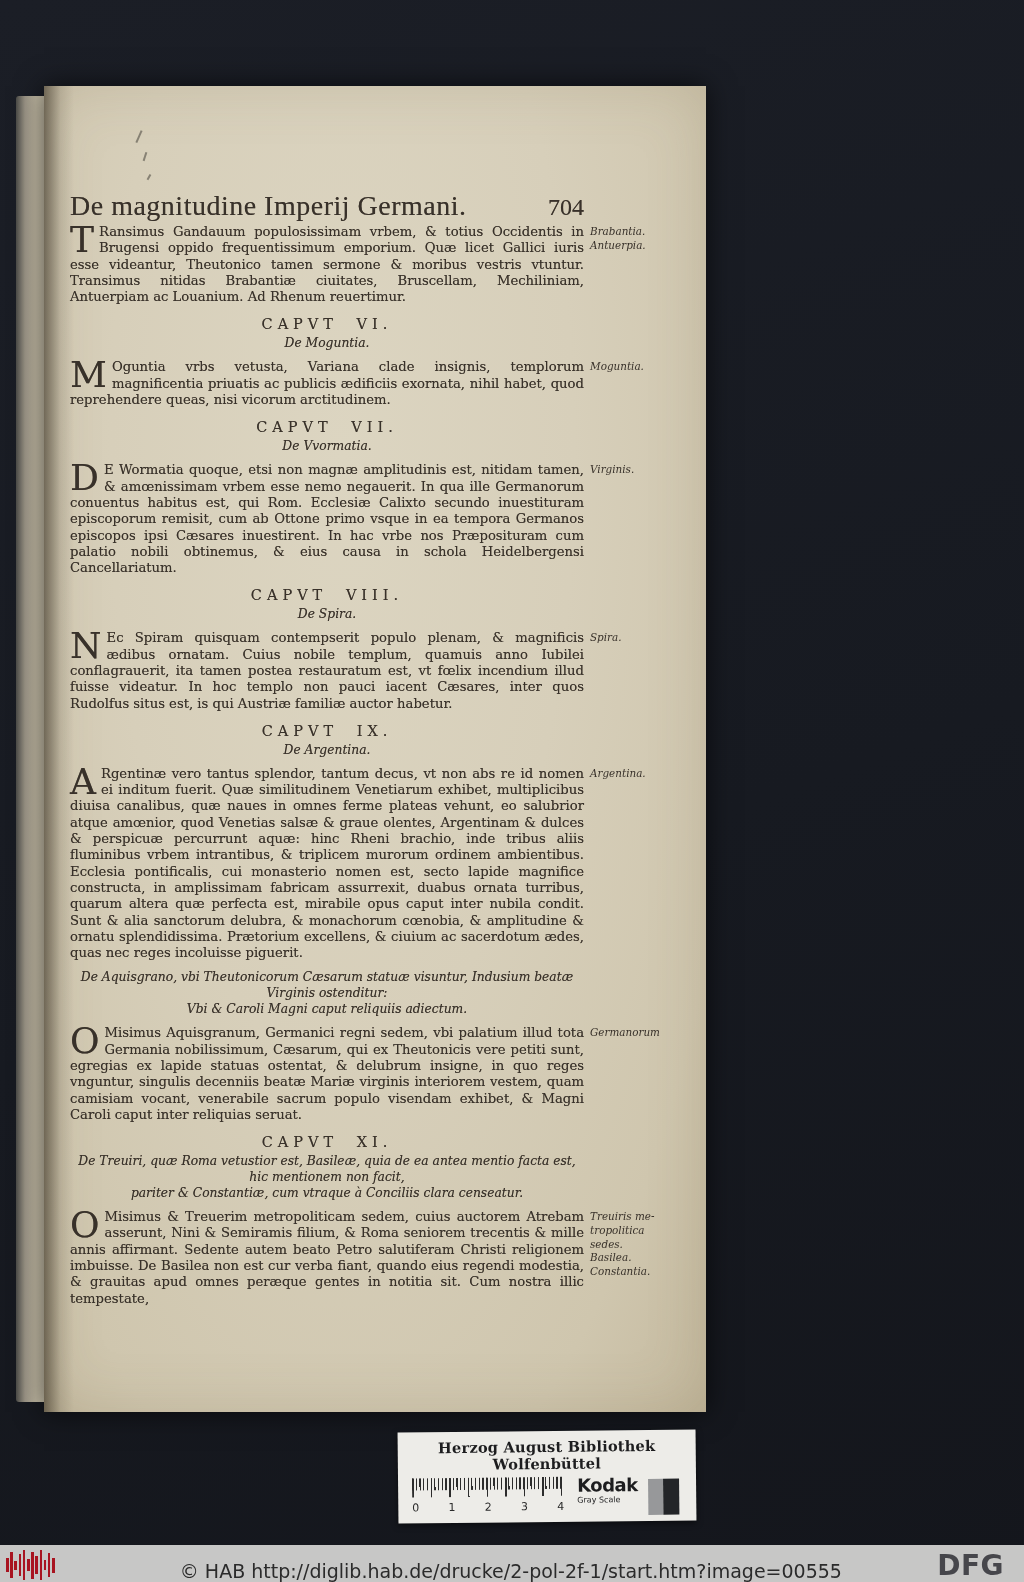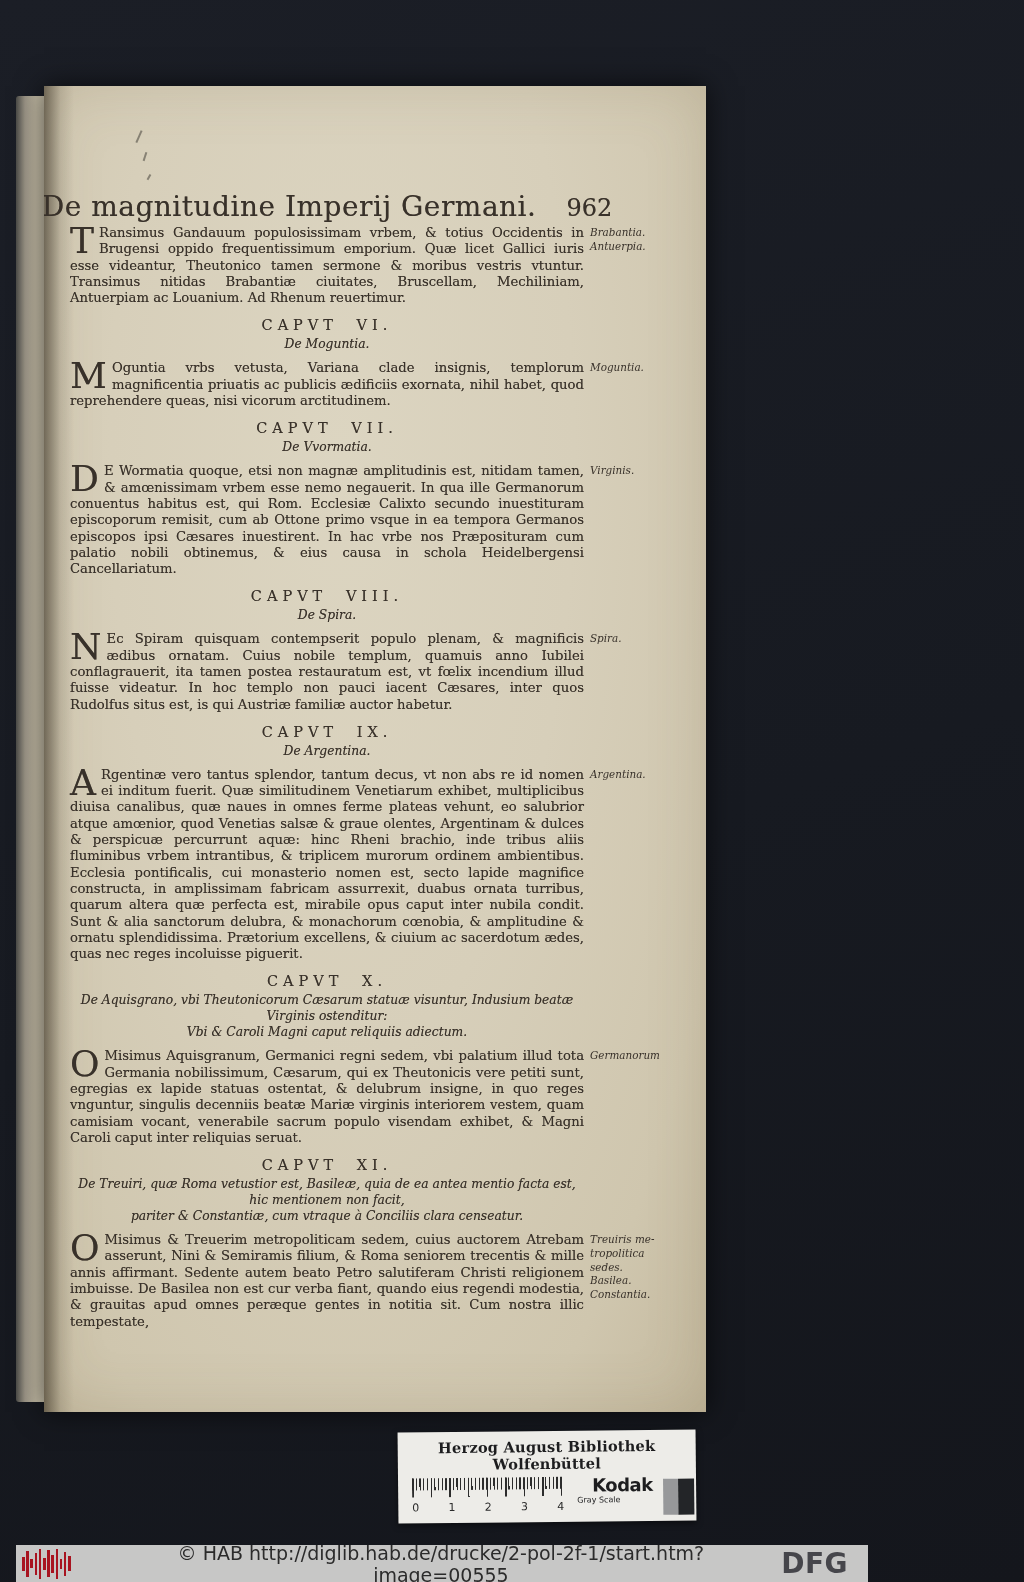--- a/index.html
+++ b/index.html
@@ -17,21 +17,21 @@
   .gutter{position:absolute;left:0;top:0;width:30px;height:100%;
       background:linear-gradient(to right,rgba(40,32,20,.55),rgba(40,32,20,.12) 55%,rgba(40,32,20,0));}
   .ink-marks{position:absolute;left:86px;top:44px;width:30px;height:70px;}
   .ink-marks i{position:absolute;background:rgba(70,65,58,.55);width:1.5px;display:block;}
   .ink-marks i:nth-child(1){height:13px;left:8px;top:0;transform:rotate(24deg);}
   .ink-marks i:nth-child(2){height:9px;left:14px;top:22px;transform:rotate(18deg);}
   .ink-marks i:nth-child(3){height:6px;left:18px;top:44px;transform:rotate(30deg);}
   
   .column{position:relative;margin:104px 0 0 26px;width:514px;color:#38312a;
       text-shadow:0 0 .5px rgba(56,46,32,.55);}
-  .title-row{display:flex;justify-content:center;align-items:baseline;gap:30px;margin-bottom:2px;}
+  .title-row{display:flex;justify-content:space-between;align-items:baseline;gap:30px;margin-bottom:2px;font-family:Liberation Serif, serif;}
   .title{font-size:28px;letter-spacing:.5px;white-space:nowrap;}
   .folio{font-size:24px;}
   .cap-head{text-align:center;font-size:14.5px;letter-spacing:5px;word-spacing:9px;
       margin:11px 0 4px 0;}
   .cap-sub{text-align:center;font-style:italic;font-size:12.3px;line-height:1.3;
       white-space:pre-line;margin:0 0 7px 0;}
   .body-para{position:relative;text-align:justify;font-size:13.2px;line-height:16.3px;
       margin:0 0 9px 0;}
   .dropcap{float:left;font-size:36px;line-height:29px;padding:1px 5px 0 0;}
   .margin-note{position:absolute;left:520px;top:1px;width:92px;font-style:italic;
@@ -44,28 +44,28 @@
   .label-row{display:flex;align-items:flex-start;margin:5px 8px 0 14px;}
   .ruler{position:relative;width:150px;height:20px;}
   .ruler .small{position:absolute;left:0;right:0;top:0;height:12px;
       background:repeating-linear-gradient(to right,#2c2c2c 0 1.2px,transparent 1.2px 3.7px);}
   .ruler .tall{position:absolute;left:0;right:0;top:0;height:19px;
       background:repeating-linear-gradient(to right,#2c2c2c 0 1.5px,transparent 1.5px 18.6px);}
   .ruler-nums{display:flex;justify-content:space-between;width:152px;
       font-family:"DejaVu Sans","Liberation Sans",sans-serif;font-size:11px;margin-top:3px;color:#2a2a2a;}
   .kodak-wrap{margin-left:13px;line-height:1;}
   .kodak{font-family:"DejaVu Sans","Liberation Sans",sans-serif;font-weight:bold;
-      font-size:18px;letter-spacing:-.5px;margin-left:15px;}
+      font-size:18px;letter-spacing:-.5px;}
   .grayscale{font-family:"DejaVu Sans","Liberation Sans",sans-serif;font-size:8px;margin-top:2px;}
   .patches{display:flex;margin-left:10px;margin-top:3px;}
   .patch-gray{width:15px;height:36px;background:#97989a;}
   .patch-black{width:16px;height:36px;background:#232528;}
   
-  .footer{position:absolute;left:16px;bottom:0;width:852px;height:37px;background:#c7c7c6;
-      display:flex;align-items:center;}
+  .footer{position:absolute;left:0;bottom:0;width:1024px;height:37px;background:#c7c7c6;
+      display:flex;align-items:flex-end;}
   .hab-logo{display:flex;align-items:center;gap:1.6px;margin-left:6px;height:34px;}
   .hab-logo i{display:block;width:2.6px;background:#a81420;}
   .hab-logo i:nth-child(1){height:14px}.hab-logo i:nth-child(2){height:26px}
   .hab-logo i:nth-child(3){height:9px}.hab-logo i:nth-child(4){height:22px}
   .hab-logo i:nth-child(5){height:30px}.hab-logo i:nth-child(6){height:12px}
   .hab-logo i:nth-child(7){height:27px}.hab-logo i:nth-child(8){height:18px}
   .hab-logo i:nth-child(9){height:30px}.hab-logo i:nth-child(10){height:10px}
   .hab-logo i:nth-child(11){height:24px}.hab-logo i:nth-child(12){height:15px}
   .copyright{flex:1;text-align:center;font-family:"DejaVu Sans","Liberation Sans",sans-serif;
       font-size:19px;color:#2b2b2b;padding-left:40px;}
@@ -84,21 +84,21 @@
     <div class="ink-marks">
         <i></i>
         <i></i>
         <i></i>
       </div>
 
     <div class="column">
 
       <div class="title-row">
         <span class="title">De magnitudine Imperij Germani.</span>
-        <span class="folio">962</span>
+        <span class="folio">704</span>
       </div>
 
       <div class="body-para">
         <span class="dropcap">T</span><span>Ransimus Gandauum populosissimam vrbem, &amp; totius Occidentis in Brugensi oppido frequentissimum emporium. Quæ licet Gallici iuris esse videantur, Theutonico tamen sermone &amp; moribus vestris vtuntur. Transimus nitidas Brabantiæ ciuitates, Bruscellam, Mechiliniam, Antuerpiam ac Louanium. Ad Rhenum reuertimur.</span>
         <span class="margin-note">Brabantia.
 Antuerpia.</span>
       </div>
 
       <div class="cap-head">CAPVT VI.</div>
       <div class="cap-sub">De Moguntia.</div>
@@ -121,21 +121,20 @@
         <span class="margin-note">Spira.</span>
       </div>
 
       <div class="cap-head">CAPVT IX.</div>
       <div class="cap-sub">De Argentina.</div>
       <div class="body-para">
         <span class="dropcap">A</span><span>Rgentinæ vero tantus splendor, tantum decus, vt non abs re id nomen ei inditum fuerit. Quæ similitudinem Venetiarum exhibet, multiplicibus diuisa canalibus, quæ naues in omnes ferme plateas vehunt, eo salubrior atque amœnior, quod Venetias salsæ &amp; graue olentes, Argentinam &amp; dulces &amp; perspicuæ percurrunt aquæ: hinc Rheni brachio, inde tribus aliis fluminibus vrbem intrantibus, &amp; triplicem murorum ordinem ambientibus. Ecclesia pontificalis, cui monasterio nomen est, secto lapide magnifice constructa, in amplissimam fabricam assurrexit, duabus ornata turribus, quarum altera quæ perfecta est, mirabile opus caput inter nubila condit. Sunt &amp; alia sanctorum delubra, &amp; monachorum cœnobia, &amp; amplitudine &amp; ornatu splendidissima. Prætorium excellens, &amp; ciuium ac sacerdotum ædes, quas nec reges incoluisse piguerit.</span>
         <span class="margin-note">Argentina.</span>
       </div>
 
-      <div class="cap-head">CAPVT X.</div>
       <div class="cap-sub">De Aquisgrano, vbi Theutonicorum Cæsarum statuæ visuntur, Indusium beatæ Virginis ostenditur:
 Vbi &amp; Caroli Magni caput reliquiis adiectum.</div>
       <div class="body-para">
         <span class="dropcap">O</span><span>Misimus Aquisgranum, Germanici regni sedem, vbi palatium illud tota Germania nobilissimum, Cæsarum, qui ex Theutonicis vere petiti sunt, egregias ex lapide statuas ostentat, &amp; delubrum insigne, in quo reges vnguntur, singulis decenniis beatæ Mariæ virginis interiorem vestem, quam camisiam vocant, venerabile sacrum populo visendam exhibet, &amp; Magni Caroli caput inter reliquias seruat.</span>
         <span class="margin-note">Germanorum</span>
       </div>
 
       <div class="cap-head">CAPVT XI.</div>
       <div class="cap-sub">De Treuiri, quæ Roma vetustior est, Basileæ, quia de ea antea mentio facta est, hic mentionem non facit,
 pariter &amp; Constantiæ, cum vtraque à Conciliis clara censeatur.</div>

